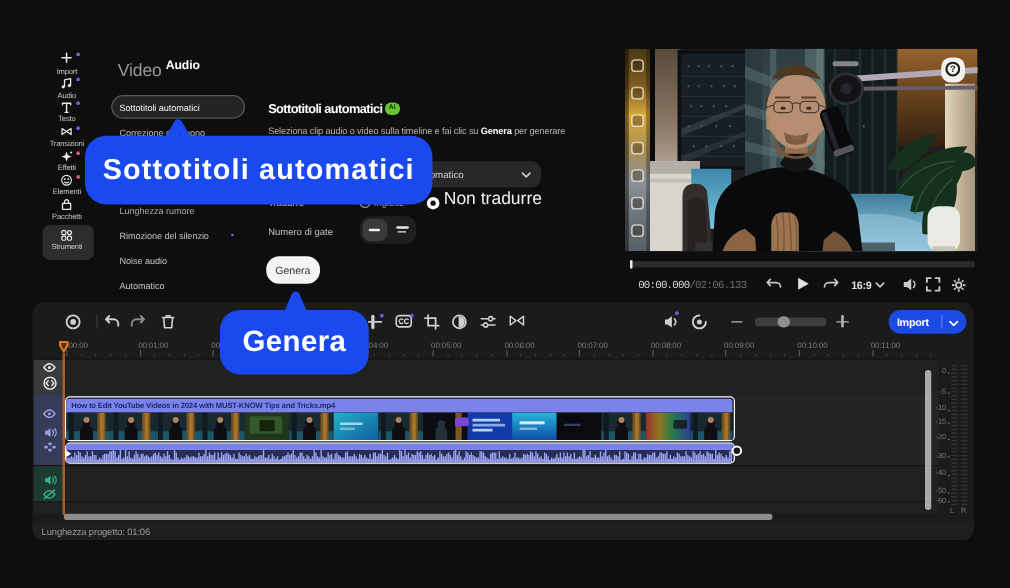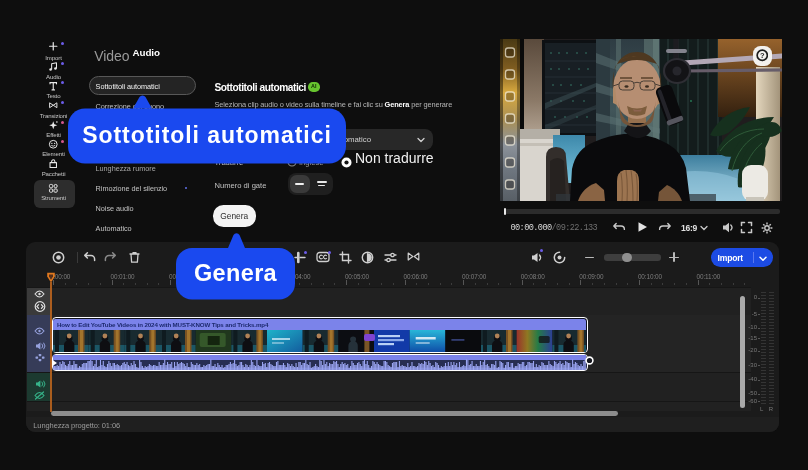--- a/index.html
+++ b/index.html
@@ -277,21 +277,21 @@
       <rect x="141.5" y="80" width="17" height="5" rx="2" fill="#55555e"></rect>
     </g>
 </svg>
 <div class="a" style="left:752.5px;top:45.6px;width:19px;height:20px;border-radius:7.5px;background:#f3f1ee"></div>
 <svg class="a" style="left:755.8px;top:49.3px" width="12.5" height="12.5" viewBox="0 0 12.5 12.5">
     <circle cx="6.25" cy="6.25" r="5.1" stroke="#1d1d1d" stroke-width="1.7" fill="none"></circle>
     <text x="6.25" y="8.9" font-size="7.5" font-weight="bold" fill="#1d1d1d" text-anchor="middle" font-family="Liberation Sans">?</text>
   </svg>
 <div class="a" style="left:504px;top:209.3px;width:276px;height:4.6px;border-radius:2px;background:#2c2c2c"></div>
 <div class="a" style="left:503.5px;top:207.8px;width:2.4px;height:7.6px;border-radius:1px;background:#e9e9e9"></div>
-<div class="a" style="left:510.5px;top:222.5px;font-size:8.6px;font-family:'Liberation Mono',monospace;color:#dadada;letter-spacing:-0.6px">00:00.000<span style="color:#6f6f6f">/09:22.133</span></div>
+<div class="a" style="left:510.5px;top:222.5px;font-size:8.6px;font-family:'Liberation Mono',monospace;color:#dadada;letter-spacing:-0.6px">00:00.000<span style="color:#6f6f6f">/02:06.133</span></div>
 <svg class="a" style="left:612px;top:221px" width="14" height="13" viewBox="0 0 14 13">
     <path d="M4.2 2.5L1.8 5l2.4 2.5M2 5h7a3.4 3.4 0 013.4 3.4" stroke="#c9c9c9" stroke-width="1.4" fill="none" stroke-linecap="round" stroke-linejoin="round"></path>
   </svg>
 <svg class="a" style="left:636.5px;top:221px" width="11" height="12" viewBox="0 0 11 12">
     <path d="M1.5 1.2L10 6l-8.5 4.8z" fill="#e2e2e2"></path>
   </svg>
 <svg class="a" style="left:657.5px;top:221px" width="14" height="13" viewBox="0 0 14 13">
     <path d="M9.8 2.5L12.2 5 9.8 7.5M12 5H5A3.4 3.4 0 001.6 8.4" stroke="#c9c9c9" stroke-width="1.4" fill="none" stroke-linecap="round" stroke-linejoin="round"></path>
   </svg>
 <div class="a" style="left:681px;top:222.5px;font-size:8.6px;font-weight:bold;color:#e0e0e0;letter-spacing:-0.3px">16:9</div>

